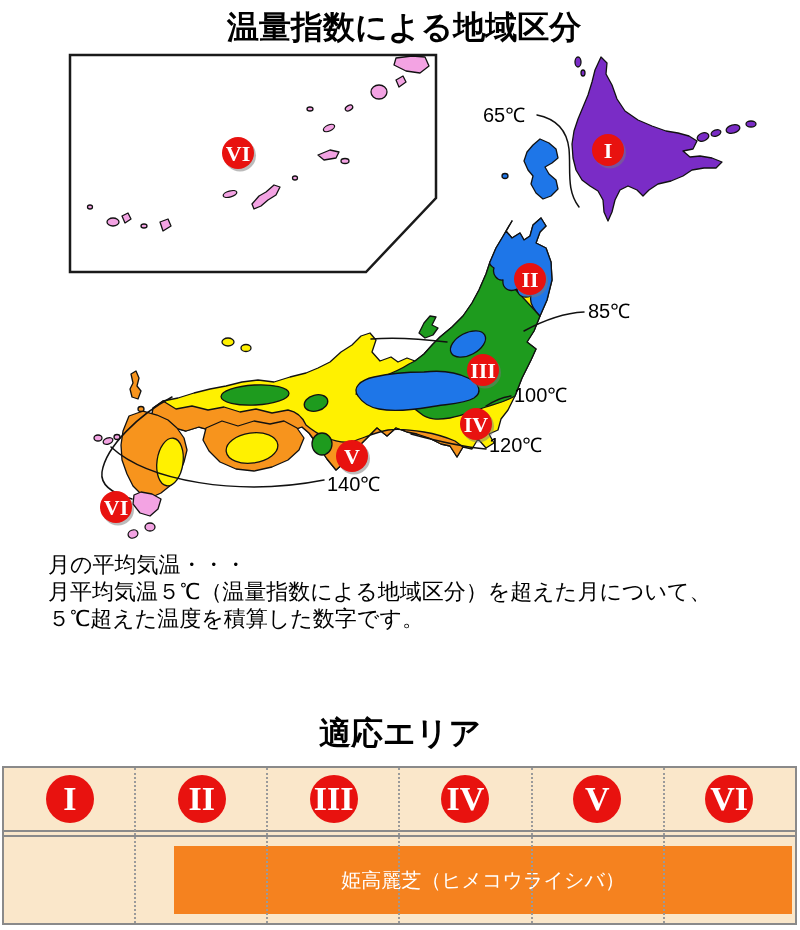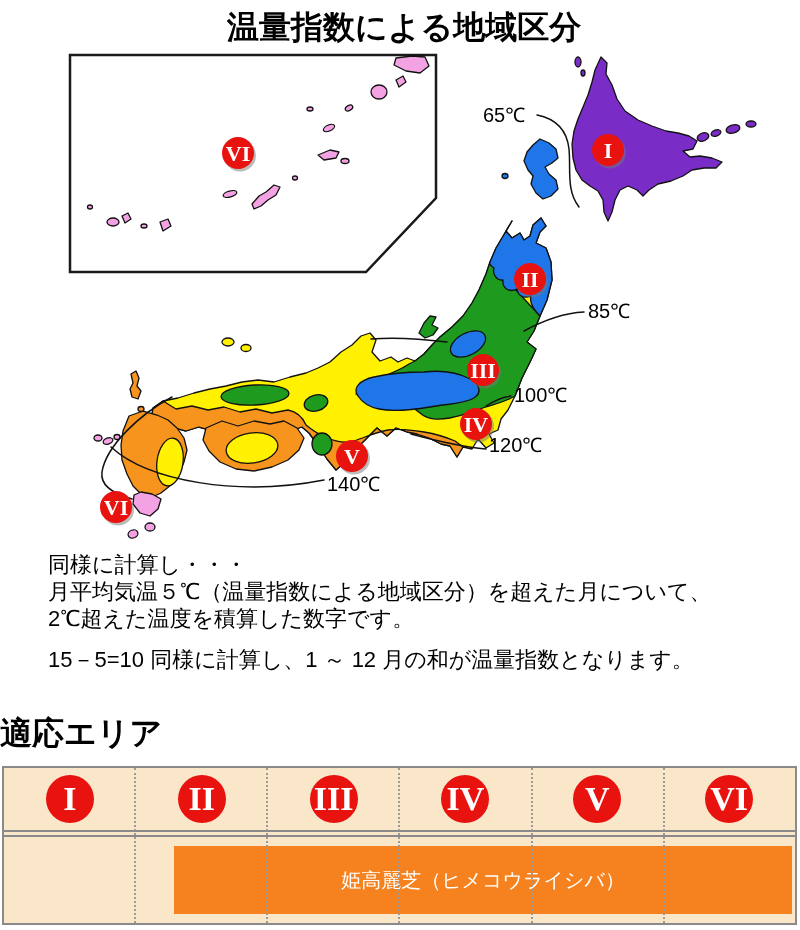--- a/index.html
+++ b/index.html
@@ -3,21 +3,21 @@
 <meta charset="utf-8">
 <style>
   html,body{margin:0;padding:0;background:#fff;}
   .stage{position:relative;width:800px;height:930px;background:#fff;overflow:hidden;
          font-family:"Liberation Sans",sans-serif;color:#000;}
   .title{position:absolute;top:2px;left:0;width:100%;text-align:center;
          font-size:32px;font-weight:bold;margin:4px;}
   svg.map{position:absolute;top:0;left:0;}
   .desc{position:absolute;left:48px;top:551px;font-size:22px;line-height:27px;}
   .example{position:absolute;left:48px;top:646px;font-size:22px;line-height:27px;}
-  .section{position:absolute;top:712px;left:0;width:100%;text-align:left;
+  .section{position:absolute;top:712px;left:0;width:100%;text-align:center;
            font-size:32px;font-weight:bold;margin:0;}
   .area-table{position:absolute;left:2px;top:766px;width:791px;
               border:2px solid #8a8a8a;background:#FAE7CA;}
   .thead{display:flex;height:62px;position:relative;z-index:3;}
   .hcell{flex:1;display:flex;align-items:center;justify-content:center;}
   .rcircle{width:48px;height:48px;border-radius:50%;background:#E8120F;color:#fff;
            display:flex;align-items:center;justify-content:center;
            font-family:"Liberation Serif","DejaVu Serif",serif;font-weight:bold;font-size:34px;}
   .dbl{height:3px;border-top:2px solid #8a8a8a;border-bottom:2px solid #8a8a8a;}
   .tbody{position:relative;height:86px;}
@@ -200,27 +200,26 @@
       <text class="mnum" x="116" y="515">VI</text>
     </g>
     <g>
       <circle class="mshadow" cx="240" cy="155.5" r="16"></circle>
       <circle class="mred" cx="238" cy="153" r="16"></circle>
       <text class="mnum" x="238" y="161">VI</text>
     </g>
   </svg>
 
   <div class="desc">
-    <div>同様に計算し・・・</div>
+    <div>月の平均気温・・・</div>
     <div>月平均気温５℃（温量指数による地域区分）を超えた月について、</div>
-    <div>2℃超えた温度を積算した数字です。</div>
+    <div>５℃超えた温度を積算した数字です。</div>
   </div>
 
   <div class="example">
-    <div>15－5=10 同様に計算し、1 ～ 12 月の和が温量指数となります。</div>
   </div>
 
   <h2 class="section">適応エリア</h2>
 
   <div class="area-table" style="position: absolute;">
     <div class="thead">
       <div class="hcell">
         <div class="rcircle">I</div>
       </div>
       <div class="hcell">

